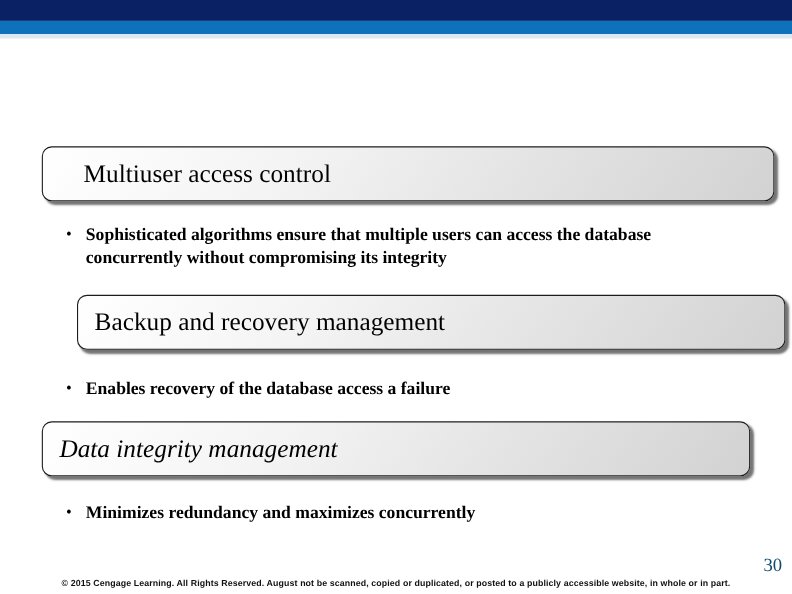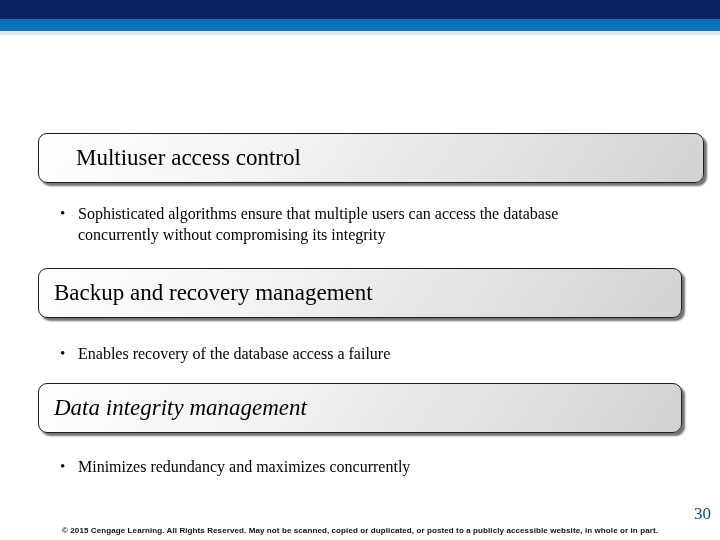--- a/index.html
+++ b/index.html
@@ -59,21 +59,21 @@
     border-radius: 9px;
     background: linear-gradient(125deg, #ffffff 0%, #f3f3f3 35%, #d2d2d2 100%);
     box-shadow: 3px 3px 2px rgba(0, 0, 0, 0.55);
     font-size: 23px;
     color: #000000;
     line-height: 48px;
     white-space: nowrap;
     overflow: hidden;
   }
   .box-1 { top: 133px; padding-left: 37px; }
-  .box-2 { top: 268px; }
+  .box-2 { top: 268px; margin-left: 32px; }
   .box-3 { top: 383px; font-style: italic; }
 
   
   .bullet-item {
     position: absolute;
     left: 60px;
     width: 560px;
     display: flex;
     align-items: flex-start;
     font-size: 16px;
@@ -84,20 +84,21 @@
   .bullet-2 { top: 343px; }
   .bullet-3 { top: 456px; }
   .bullet-marker {
     flex: 0 0 18px;
     width: 18px;
     font-size: 15px;
   }
   .bullet-text {
     flex: 1 1 auto;
     max-width: 542px;
+    font-weight: bold;
   }
 
   
   .footer {
     position: absolute;
     top: 526px;
     left: 0;
     width: 100%;
     text-align: center;
     font-family: "Liberation Sans", sans-serif;
@@ -137,17 +138,17 @@
     <span class="bullet-marker">•</span>
     <span class="bullet-text">Enables recovery of the database access a failure</span>
   </div>
 
   <div class="heading-box box-3">Data integrity management</div>
   <div class="bullet-item bullet-3">
     <span class="bullet-marker">•</span>
     <span class="bullet-text">Minimizes redundancy and maximizes concurrently</span>
   </div>
 
-  <div class="footer">© 2015 Cengage Learning. All Rights Reserved. May not be scanned, copied or duplicated, or posted to a publicly accessible website, in whole or in part.</div>
+  <div class="footer">© 2015 Cengage Learning. All Rights Reserved. August not be scanned, copied or duplicated, or posted to a publicly accessible website, in whole or in part.</div>
 
   <div class="page-number">30</div>
 
 </div>
 
 </body></html>

